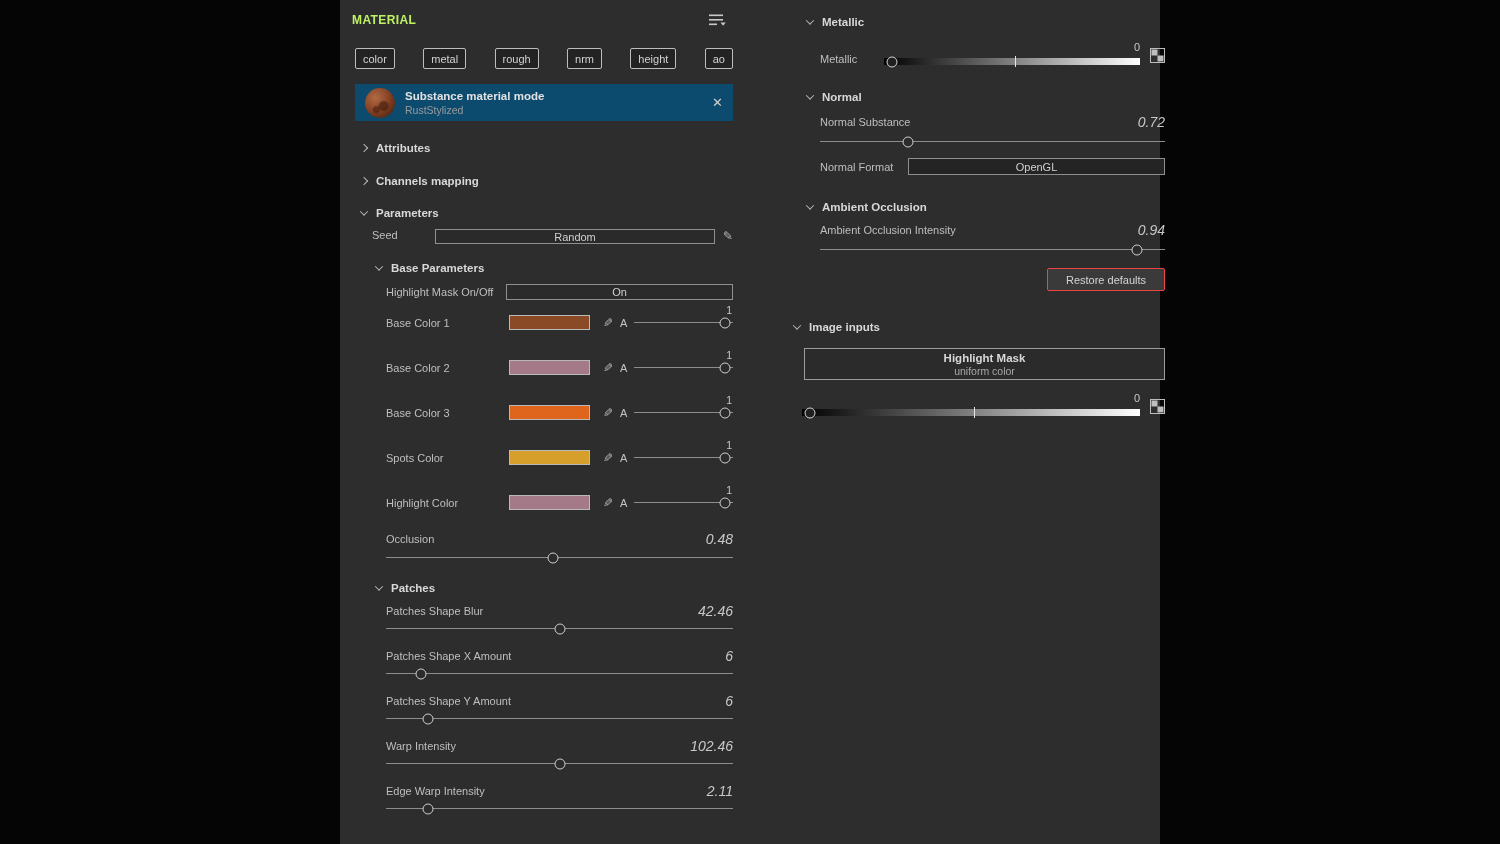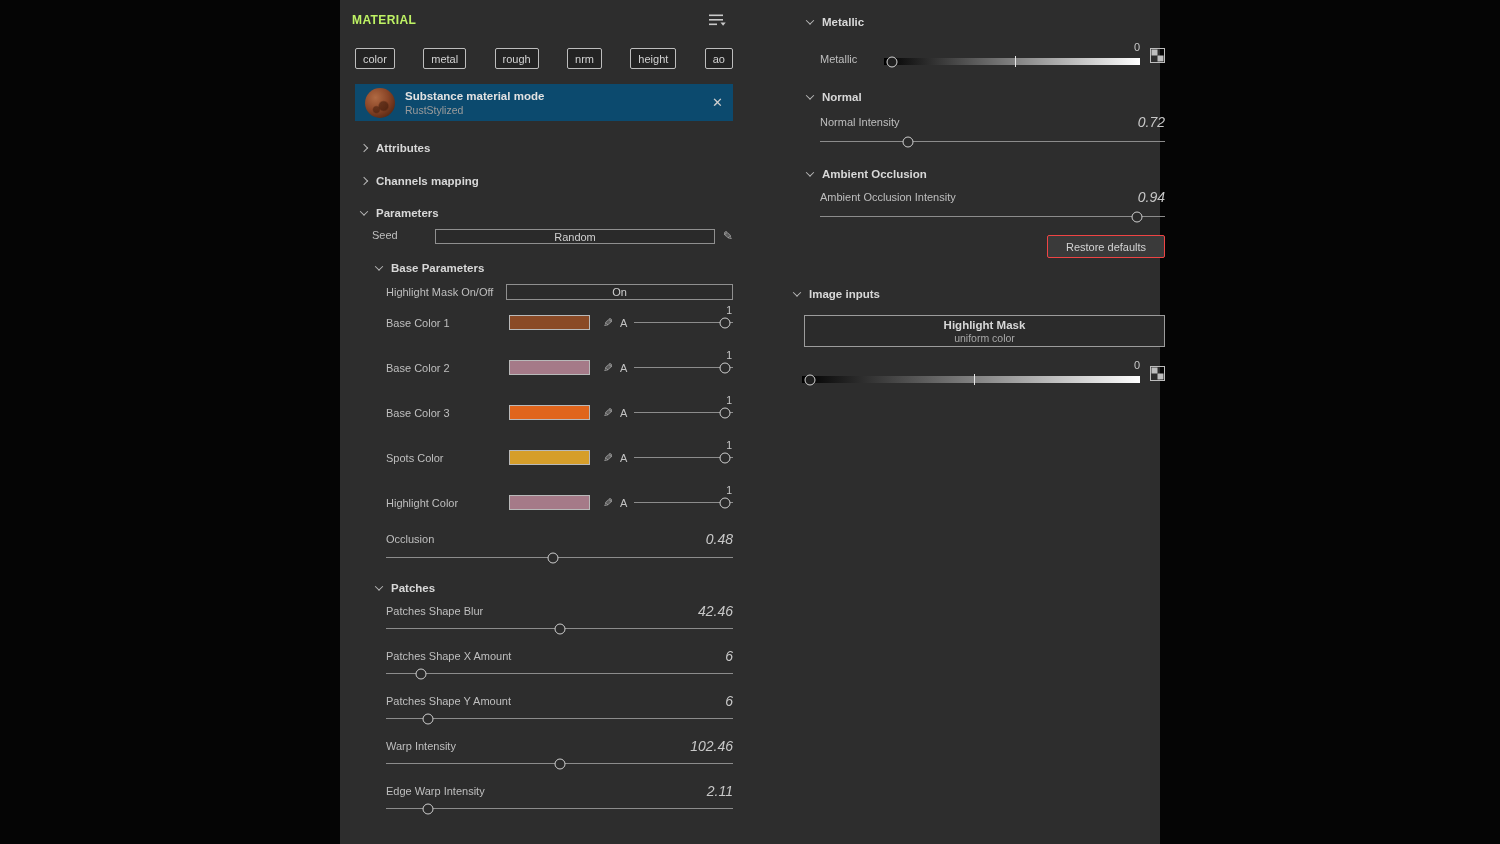--- a/index.html
+++ b/index.html
@@ -321,28 +321,32 @@
         </span>
       </div>
 
       <div class="sec rhdr nhdr">
         <span class="chev down"></span>
         <span class="sec-label">Normal</span>
       </div>
 
       <div class="param rparam">
         <div class="param-top">
-          <span class="row-label">Normal Intensity</span>
+          <span class="row-label">Normal Substance</span>
           <span class="param-val">0.72</span>
         </div>
         <div class="track">
           <span class="knob" style="left: 25.5%;"></span>
         </div>
       </div>
 
+      <div class="fmt-row">
+        <span class="row-label">Normal Format</span>
+        <button class="fmt-btn">OpenGL</button>
+      </div>
 
       <div class="sec rhdr aohdr">
         <span class="chev down"></span>
         <span class="sec-label">Ambient Occlusion</span>
       </div>
 
       <div class="param rparam ao-param">
         <div class="param-top">
           <span class="row-label">Ambient Occlusion Intensity</span>
           <span class="param-val">0.94</span>

